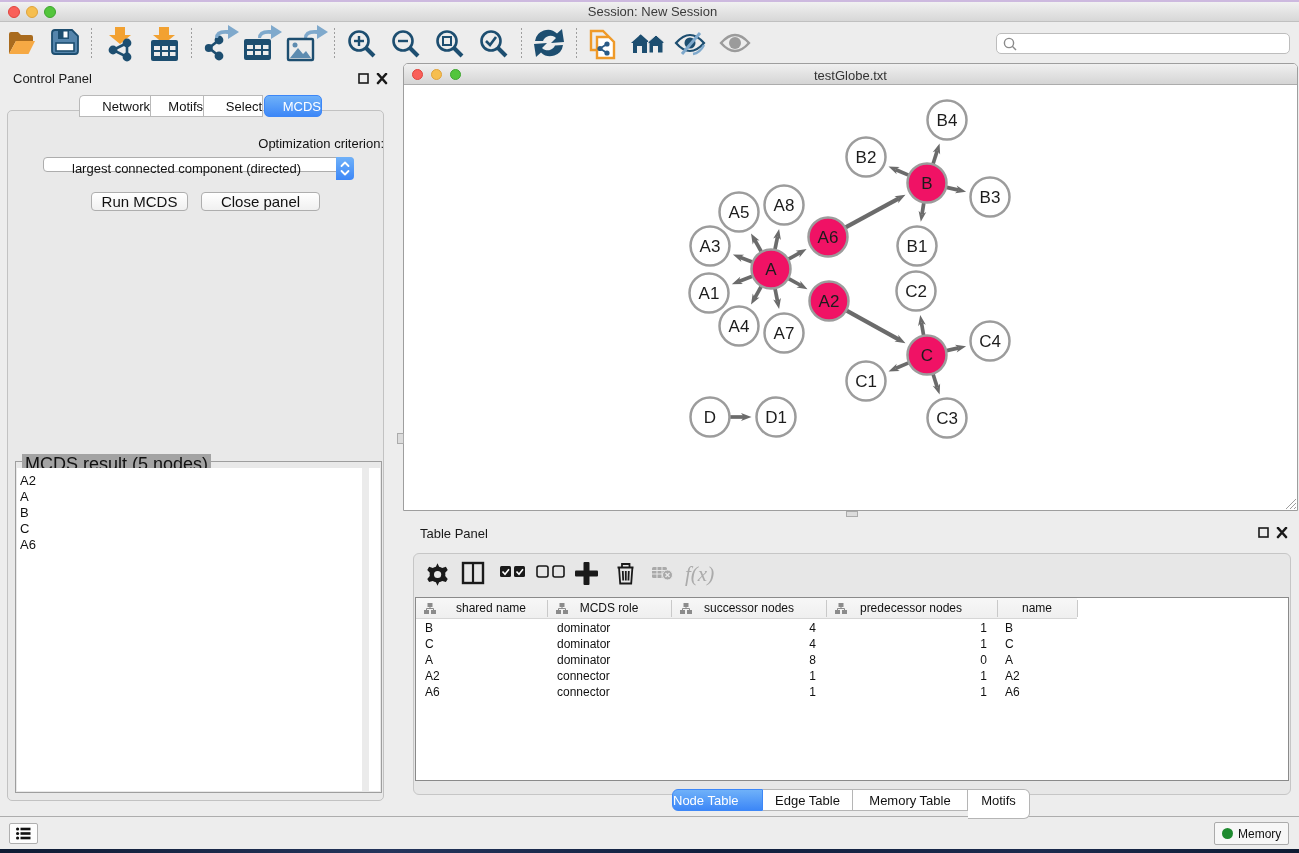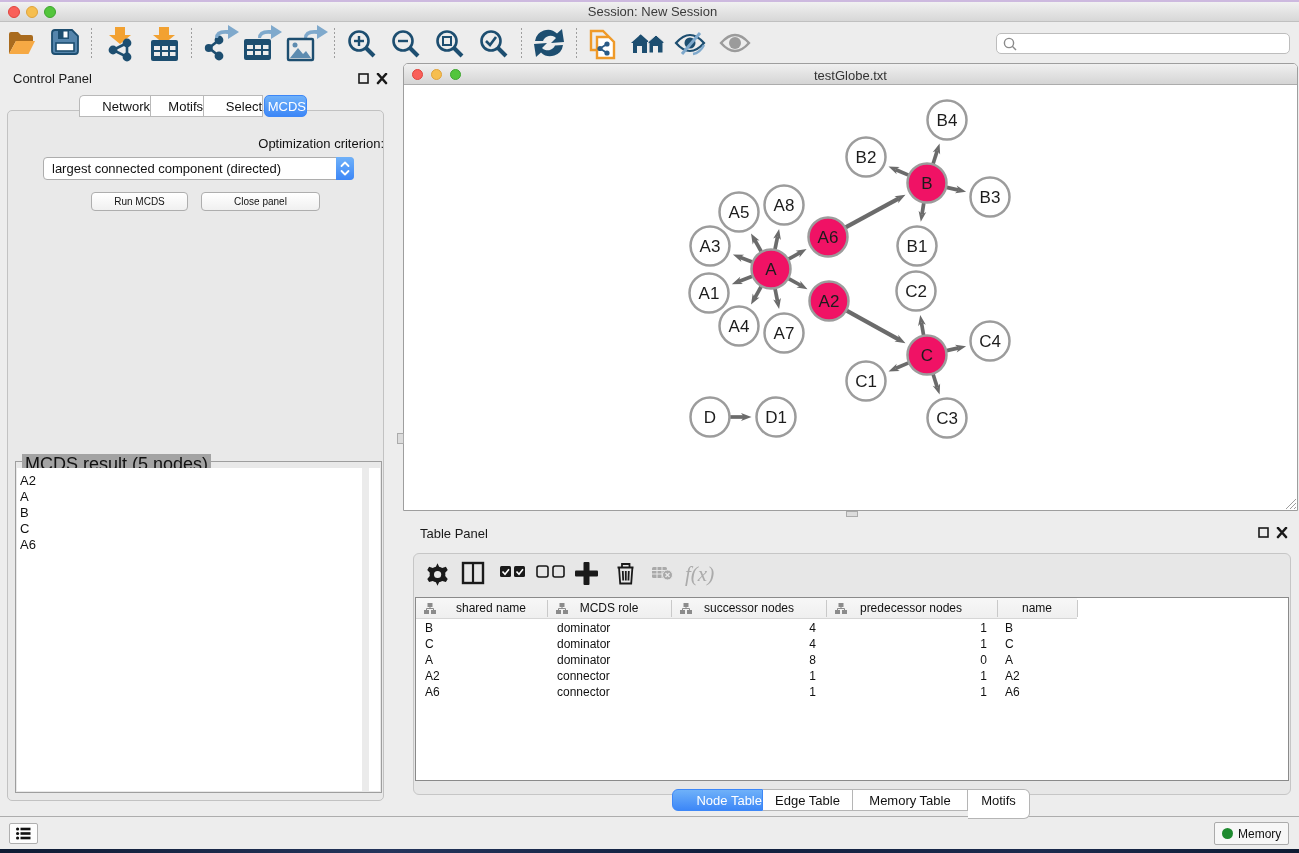--- a/index.html
+++ b/index.html
@@ -1,19 +1,19 @@
 <!DOCTYPE html>
 <html><head><meta charset="utf-8">
 <style>
 *{margin:0;padding:0;box-sizing:border-box}
 html,body{width:1299px;height:853px;overflow:hidden;font-family:"Liberation Sans",sans-serif;background:#EDEDED;position:relative}
 .abs{position:absolute}
 .tl{border-radius:50%;width:12px;height:12px;position:absolute;top:6px}
 .sep{position:absolute;top:28px;height:30px;width:1px;background-image:linear-gradient(#9E9E9E 40%,rgba(0,0,0,0) 0%);background-size:1px 4px;background-repeat:repeat-y}
-.btn{position:absolute;background:linear-gradient(#FFFFFF,#F0F0F0);border:1px solid #AEAEAE;border-radius:4px;font-size:10px;color:#111;text-align:center}
+.btn{position:absolute;background:linear-gradient(#FFFFFF,#F0F0F0);border:1px solid #AEAEAE;border-radius:4px;font-size:15px;color:#111;text-align:center}
 .tab{position:absolute;top:95px;height:22px;background:#FFF;border:1px solid #B9B9B9;font-size:13px;color:#111;text-align:right;line-height:21px}
 </style></head>
 <body>
 
 <div class="abs" style="left:0;top:0;width:1299px;height:3px;background:#CDB9DF"></div>
 <div class="abs" style="left:0;top:2px;width:1299px;height:20px;background:linear-gradient(#F1F1F1,#D7D7D7);border-bottom:1px solid #C0C0C0"></div>
 <div class="tl" style="left:8px;background:#F9605A;border:1px solid #E0443E"></div>
 <div class="tl" style="left:26px;background:#F6BE4F;border:1px solid #DFA33C"></div>
 <div class="tl" style="left:44px;background:#53C53C;border:1px solid #3EA52F"></div>
 <div class="abs" style="left:3px;top:4px;width:1299px;text-align:center;font-size:13px;color:#3A3A3A">Session: New Session</div>
@@ -162,23 +162,23 @@
 
 <div class="abs" style="left:13px;top:71px;font-size:13px;color:#1A1A1A">Control Panel</div>
 <svg class="abs" style="left:358px;top:73px" width="32" height="12" viewBox="0 0 32 12">
  <rect x="1" y="1" width="9" height="9" fill="none" stroke="#1A1A1A" stroke-width="1.6"></rect>
  <path d="M20 1 L28 10 M28 1 L20 10" stroke="#1A1A1A" stroke-width="2.6" stroke-linecap="round"></path>
 </svg>
 <div class="abs" style="left:7px;top:110px;width:377px;height:691px;background:#E9E9E9;border:1px solid #C2C2C2;border-radius:5px"></div>
 <div class="tab" style="left:79px;width:71px;border-radius:5px 0 0 0;border-right:none">Network</div>
 <div class="tab" style="left:150px;width:53px;border-right:none">Motifs</div>
 <div class="tab" style="left:203px;width:60px">Select</div>
-<div class="tab" style="left:264px;width:43px;background:linear-gradient(#6FB1F9,#3D87F7);color:#FFF;border:1px solid #3D87F7;border-radius:5px">MCDS</div>
+<div class="tab" style="left:264px;width:58px;background:linear-gradient(#6FB1F9,#3D87F7);color:#FFF;border:1px solid #3D87F7;border-radius:5px">MCDS</div>
 <div class="abs" style="left:7px;top:136px;width:377px;text-align:right;font-size:13px;color:#111">Optimization criterion:</div>
-<div class="abs" style="left:43px;top:157px;width:311px;height:23px;background:#FFF;border:1px solid #ADADAD;border-radius:4px;font-size:13px;color:#111;line-height:21px;padding-left:8px">largest connected component (directed)</div>
+<div class="abs" style="left:43px;top:157px;width:311px;height:15px;background:#FFF;border:1px solid #ADADAD;border-radius:4px;font-size:13px;color:#111;line-height:21px;padding-left:28px">largest connected component (directed)</div>
 <div class="abs" style="left:336px;top:157px;width:18px;height:23px;background:linear-gradient(#6FB1F9,#3D87F7);border-radius:0 4px 4px 0"></div>
 <svg class="abs" style="left:336px;top:157px" width="18" height="23" viewBox="0 0 18 23" fill="none" stroke="#FFF" stroke-width="1.8" stroke-linecap="round" stroke-linejoin="round">
     <path d="M5.5 9 L9 5.5 L12.5 9"></path>
     <path d="M5.5 14 L9 17.5 L12.5 14"></path>
   </svg>
 <div class="btn" style="left:91px;top:192px;width:97px;height:19px;line-height:17px">Run MCDS</div>
 <div class="btn" style="left:201px;top:192px;width:119px;height:19px;line-height:17px">Close panel</div>
 
 <div class="abs" style="left:15px;top:461px;width:367px;height:332px;border:1px solid #9E9E9E"></div>
 <div class="abs" style="left:22px;top:454px;background:#a3a3a3;font-size:18px;color:#111;padding:0 3px">MCDS result (5 nodes)</div>
@@ -430,16 +430,16 @@
  </g>
  <g>
   <text x="589" y="13">B</text>
       <text x="589" y="29">C</text>
       <text x="589" y="45">A</text>
       <text x="589" y="61">A2</text>
       <text x="589" y="77">A6</text>
  </g>
 </svg>
 
-<div class="abs" style="left:672px;top:789px;width:91px;height:22px;background:linear-gradient(#6FB1F9,#3D87F7);border:1px solid #3D87F7;border-radius:6px 0 0 6px;color:#FFF;font-size:13px;text-align:right;line-height:21px">Node Table</div>
+<div class="abs" style="left:672px;top:789px;width:91px;height:22px;background:linear-gradient(#6FB1F9,#3D87F7);border:1px solid #3D87F7;border-radius:6px 0 0 6px;color:#FFF;font-size:13px;text-align:left;line-height:21px">Node Table</div>
 <div class="abs" style="left:763px;top:789px;width:90px;height:22px;background:#FFF;border:1px solid #B5B5B5;border-left:none;font-size:13px;color:#111;text-align:center;line-height:21px">Edge Table</div>
 <div class="abs" style="left:853px;top:789px;width:115px;height:22px;background:#FFF;border:1px solid #B5B5B5;border-left:none;font-size:13px;color:#111;text-align:center;line-height:21px">Memory Table</div>
 <div class="abs" style="left:968px;top:789px;width:62px;height:30px;background:#FFF;border:1px solid #B5B5B5;border-left:none;border-radius:0 6px 6px 0;font-size:13px;color:#111;text-align:center;line-height:21px">Motifs</div>
 
 </body></html>

